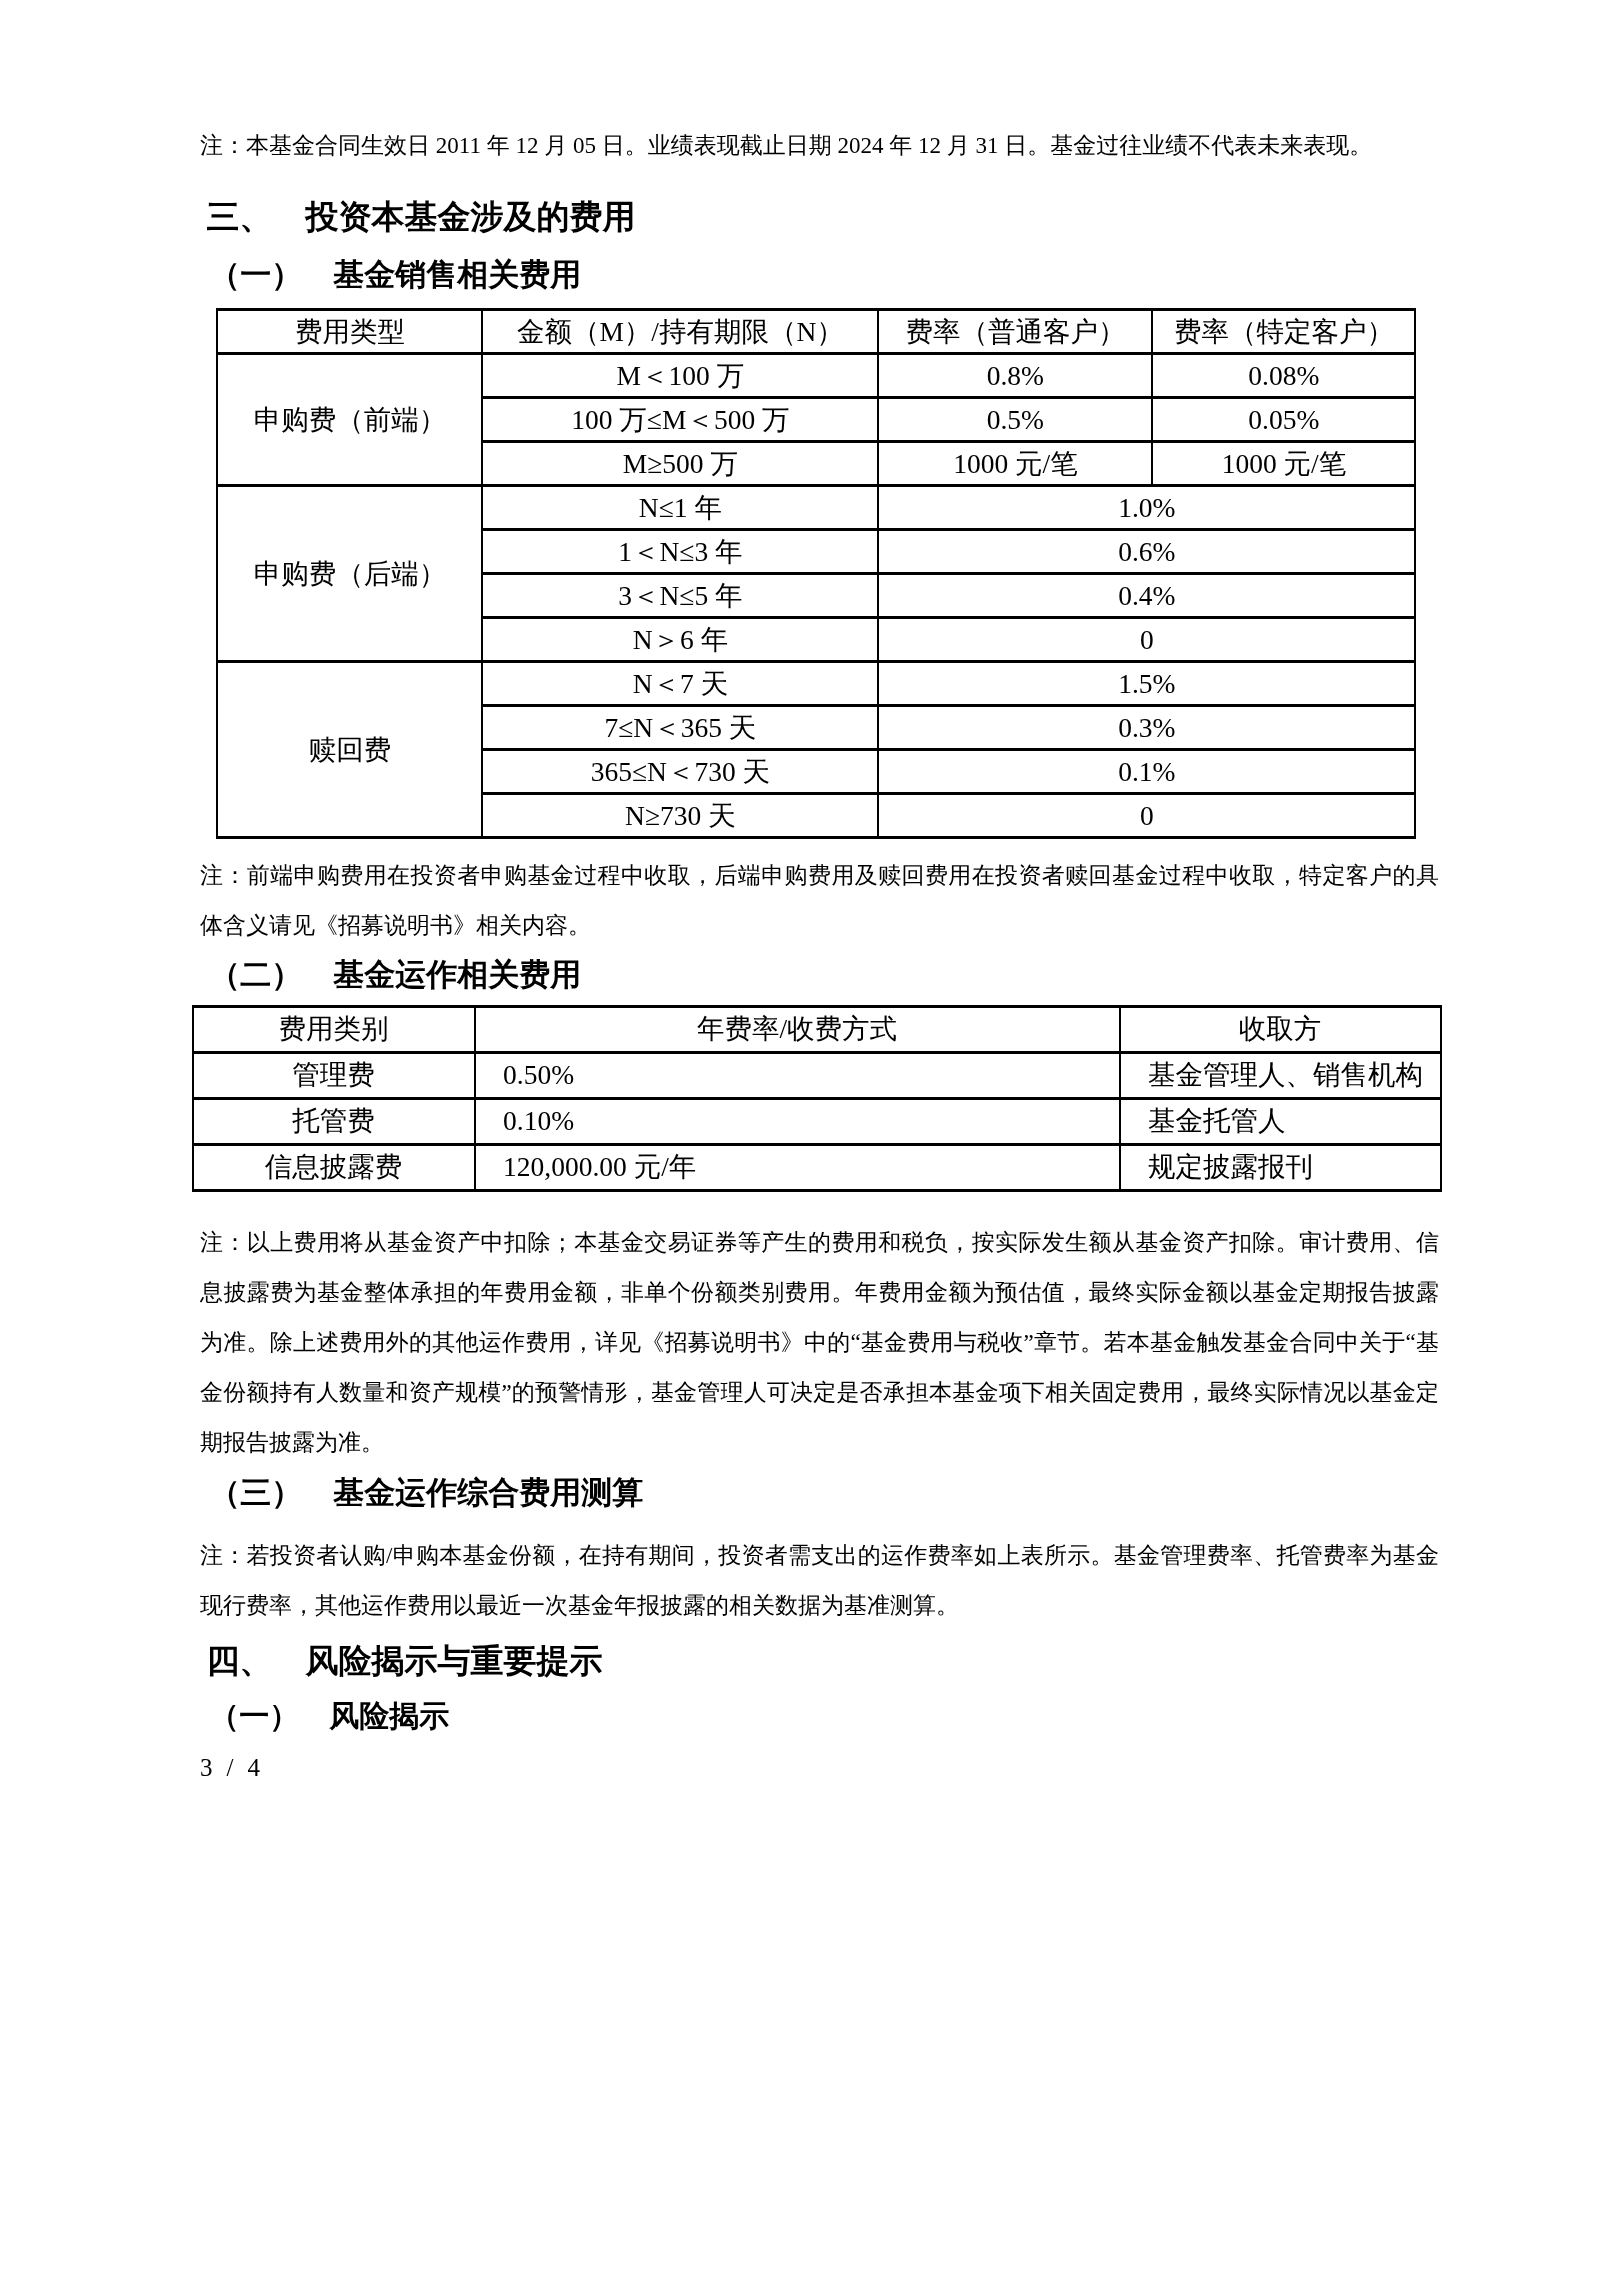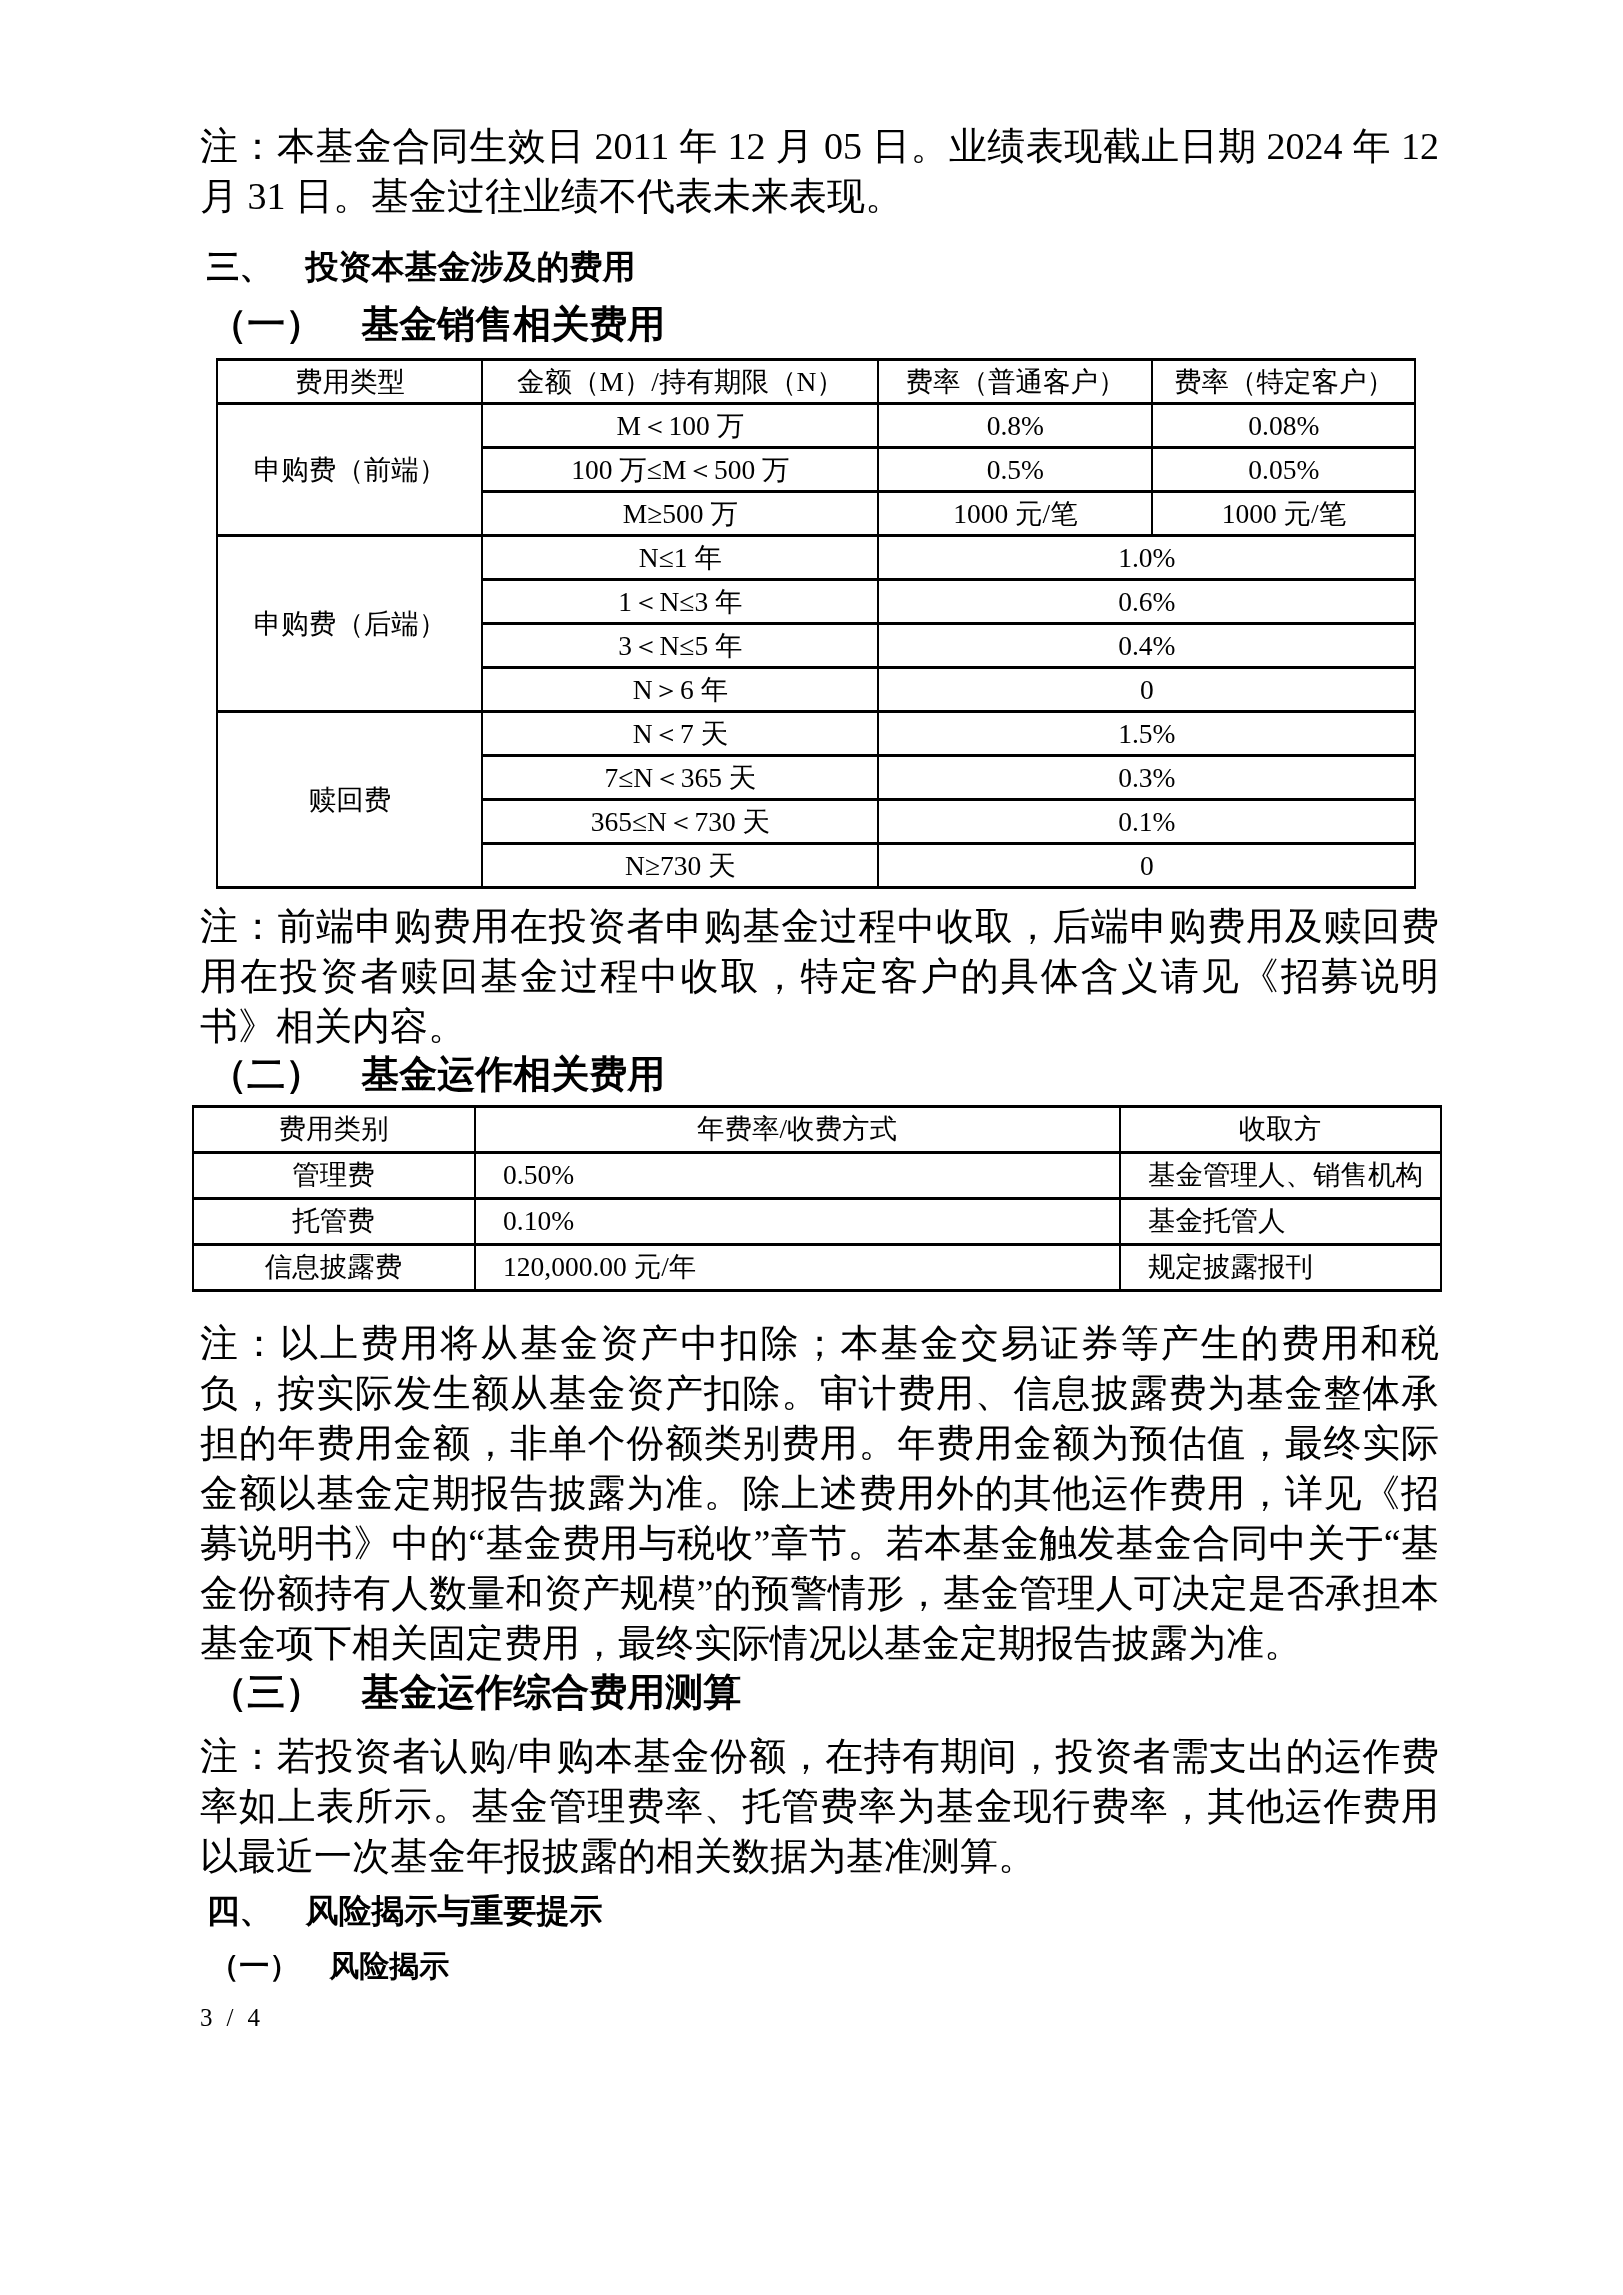--- a/index.html
+++ b/index.html
@@ -10,32 +10,32 @@
     margin:0 auto;
     background:#ffffff;
     color:#000;
     font-family:"Liberation Serif","DejaVu Serif",serif;
     font-size:29px;
     overflow:hidden;
   }
   .content { padding:121px 184px 0 200px; }
 
   .note {
-    font-size:38px;
+    font-size:23px;
     line-height:50px;
     text-align:justify;
     text-justify:inter-ideograph;
   }
   .h-main {
     font-size:33px; font-weight:bold;
     line-height:41px;
     margin:26px 0 0 6.5px;
   }
   .h-sub {
-    font-size:38px; font-weight:bold;
+    font-size:31px; font-weight:bold;
     line-height:39px;
     margin:17px 0 0 9.2px;
   }
 
   table { border-collapse:collapse; table-layout:fixed; }
   td {
     border:2px solid #000;
     border-top-width:3.3px; border-bottom-width:3.3px;
     vertical-align:middle;
     text-align:center;

